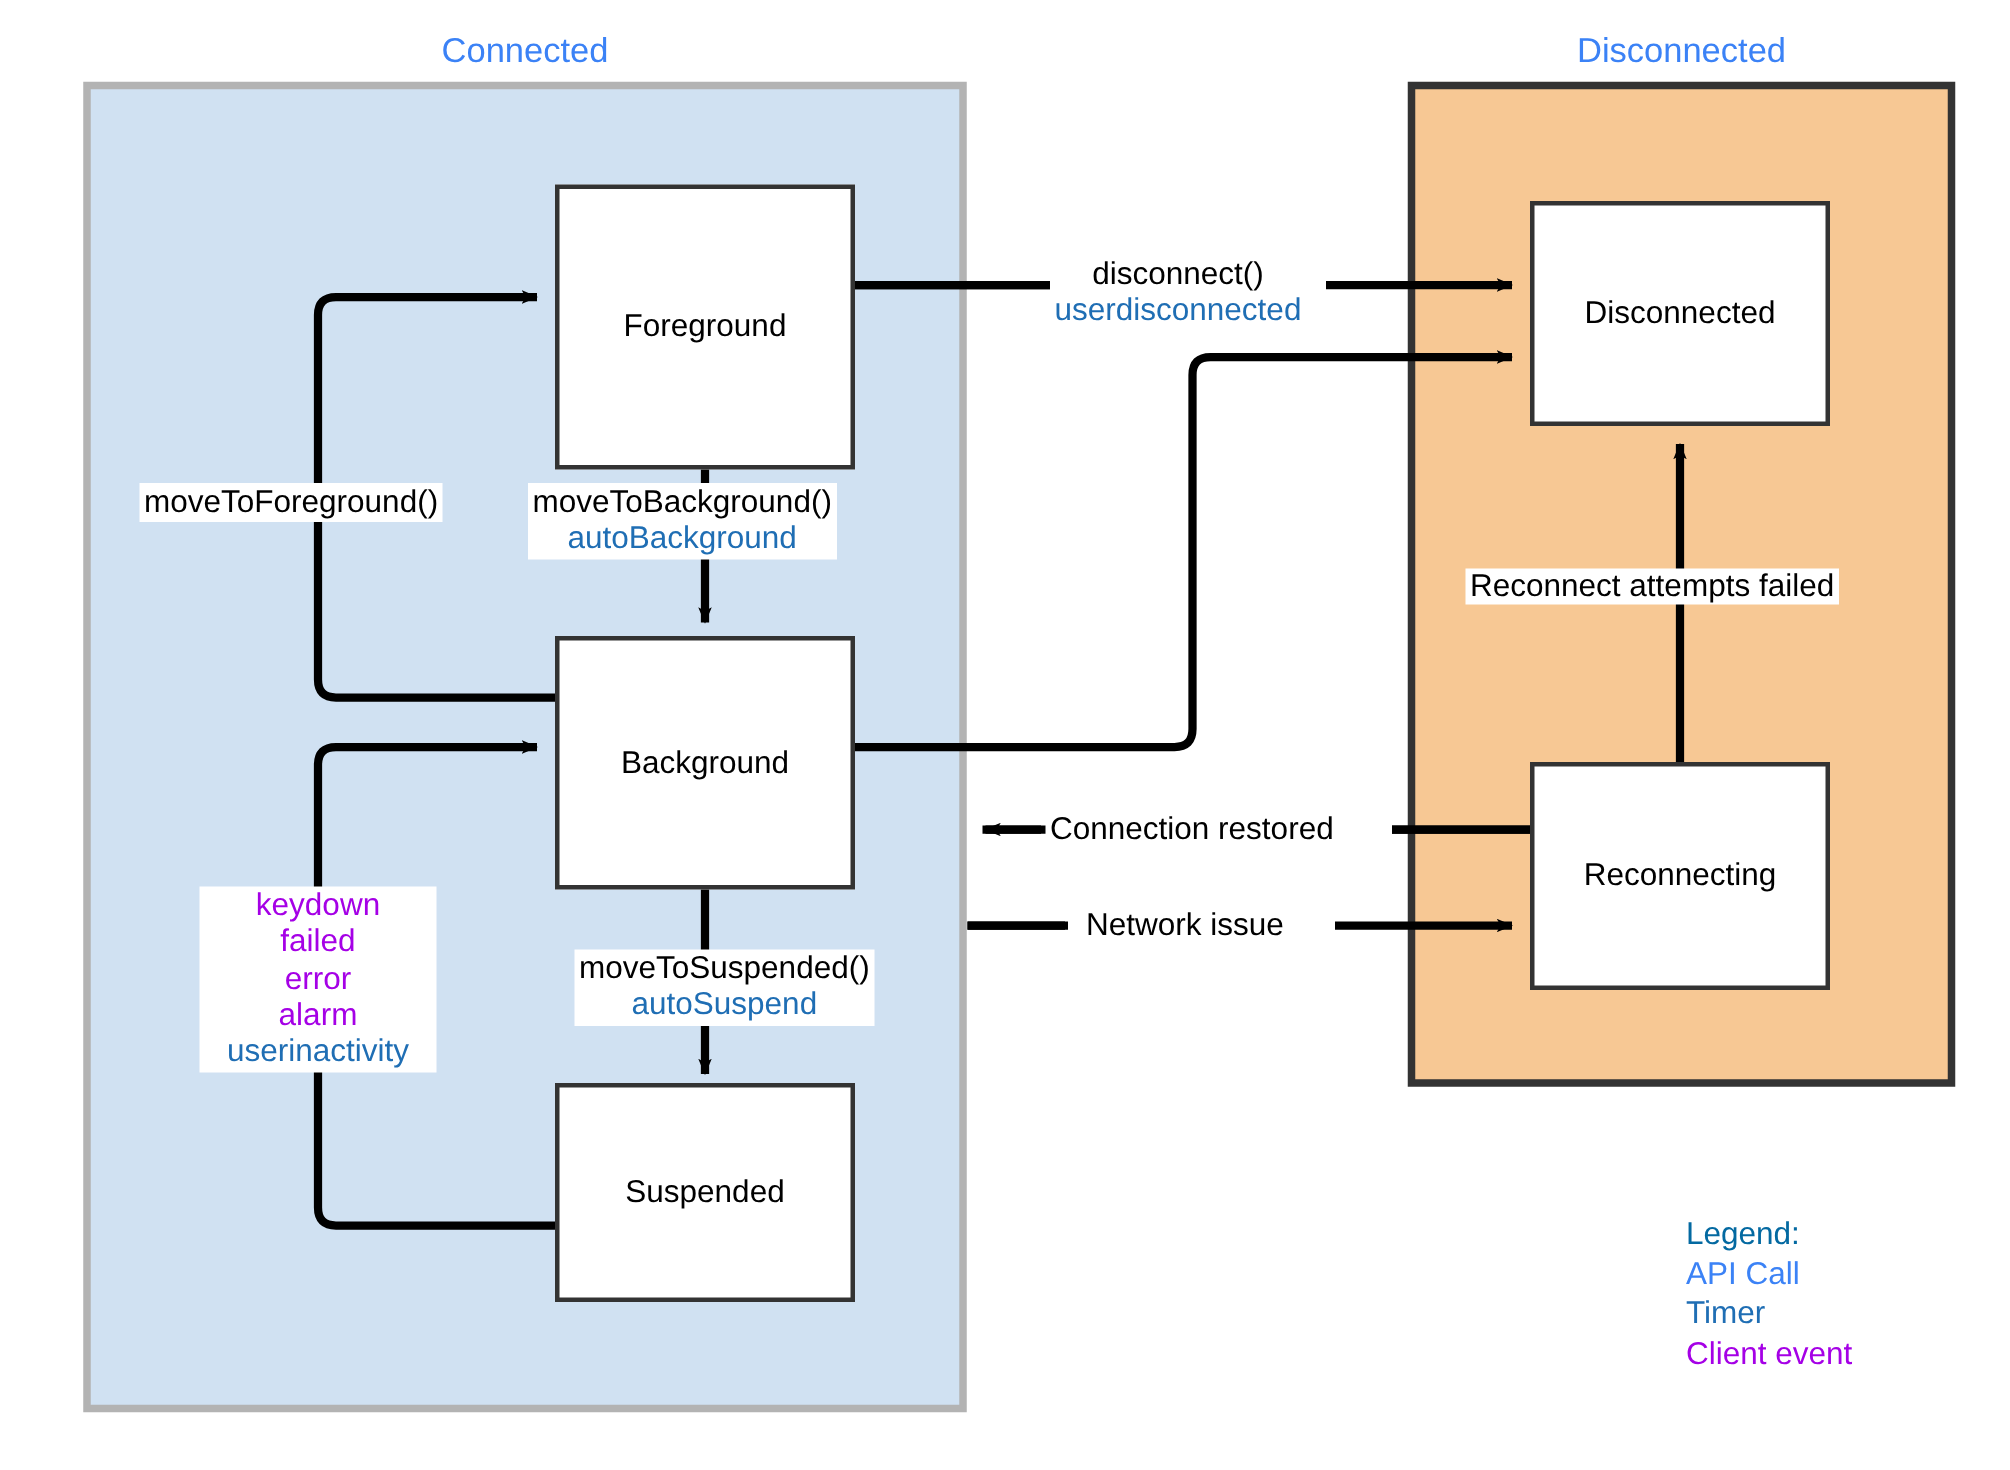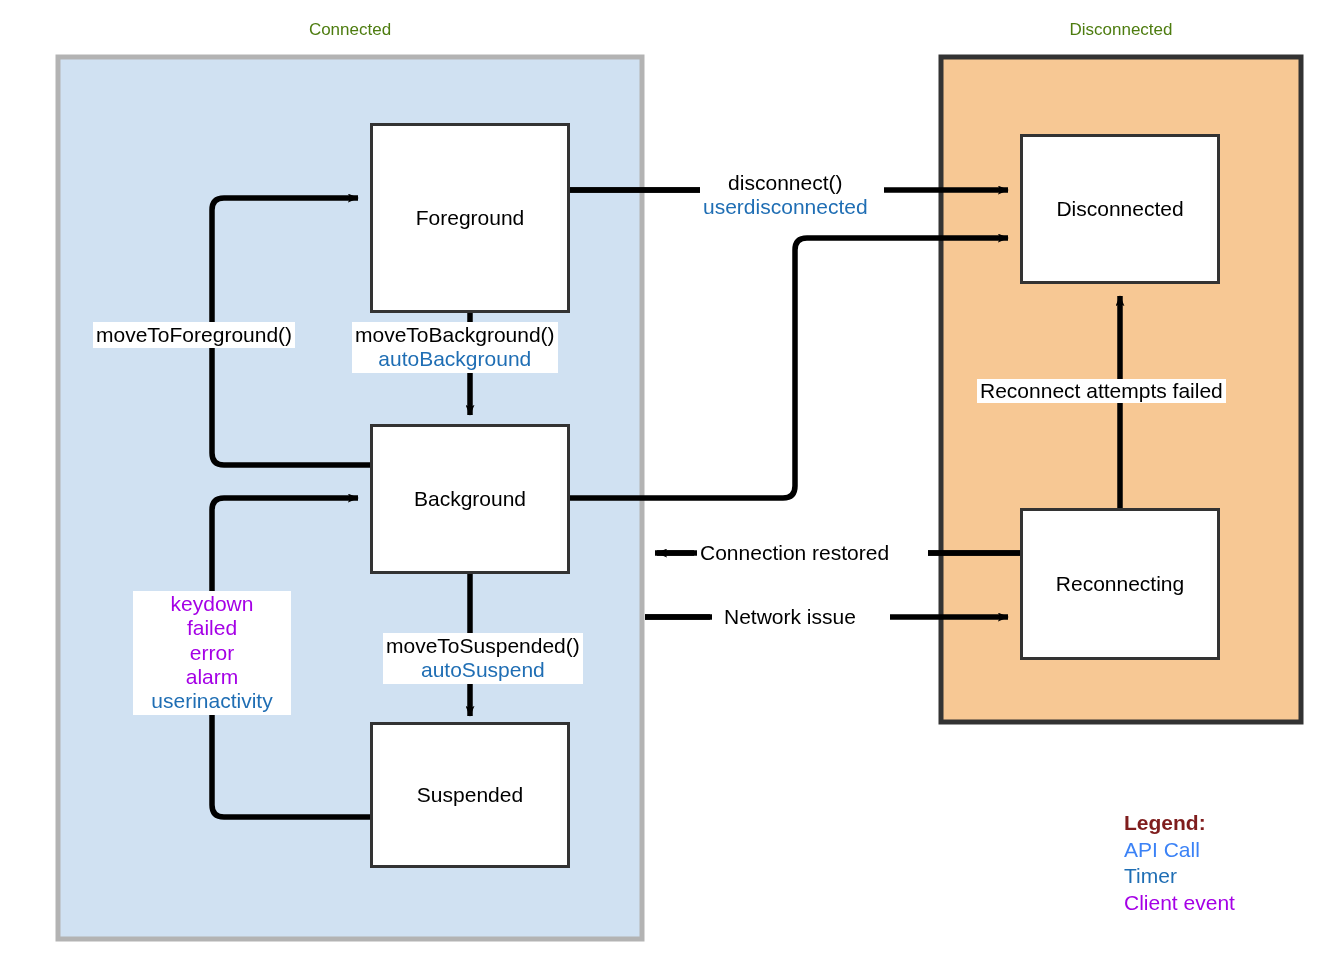--- a/index.html
+++ b/index.html
@@ -1,33 +1,33 @@
 <!DOCTYPE html>
 <html><head>
 <meta charset="utf-8">
 <style>
   html,body{margin:0;padding:0;background:#ffffff;}
   body{width:1340px;height:980px;font-family:"Liberation Sans",sans-serif;overflow:hidden;}
   #stage{position:relative;width:1340px;height:980px;}
   svg.layer{position:absolute;left:0;top:0;width:1340px;height:980px;}
 
-  .panel-title{position:absolute;font-size:17px;color:#4d7c0f;white-space:nowrap;}
+  .panel-title{position:absolute;font-size:23px;color:#3b82f6;white-space:nowrap;}
 
   .state-box{position:absolute;background:#ffffff;border:3.5px solid #333333;
              display:flex;align-items:center;justify-content:center;
              font-size:21px;color:#000;box-sizing:border-box;}
 
   .edge-label{position:absolute;background:#ffffff;padding:1px 3px;
               text-align:center;line-height:1.16;white-space:nowrap;font-size:21px;color:#000;}
   .edge-label .evt{color:#a500e6;display:block;}
   .edge-label .tm{color:#1f6eb4;display:block;}
   .plain-label{position:absolute;background:#ffffff;font-size:21px;color:#000;white-space:nowrap;padding:0 3px;}
 
   .legend{position:absolute;font-size:21px;line-height:1.27;}
-  .legend .lg-title{font-weight:bold;color:#7f1d1d;}
+  .legend .lg-title{font-weight:normal;color:#0369a1;}
   .legend .lg-api{color:#3b82f6;}
   .legend .lg-timer{color:#1f6eb4;}
   .legend .lg-evt{color:#a500e6;}
 </style>
 </head>
 <body>
 
 <div id="stage">
 
   <svg class="layer" viewBox="0 0 1340 980">
@@ -67,21 +67,21 @@
     </g>
   </svg>
 
   <div class="panel-title" style="left:58px;top:20px;width:584px;text-align:center;">Connected</div>
   <div class="panel-title" style="left:941px;top:20px;width:360px;text-align:center;">Disconnected</div>
 
   <div class="state-box" style="left:370px;top:123px;width:200px;height:190px;">
     <span>Foreground</span>
   </div>
 
-  <div class="state-box" style="left:370px;top:424px;width:200px;height:150px;">
+  <div class="state-box" style="left:370px;top:424px;width:200px;height:169px;">
     <span>Background</span>
   </div>
 
   <div class="state-box" style="left:370px;top:722px;width:200px;height:146px;">
     <span>Suspended</span>
   </div>
 
   <div class="state-box" style="left:1020px;top:134px;width:200px;height:150px;">
     <span>Disconnected</span>
   </div>

